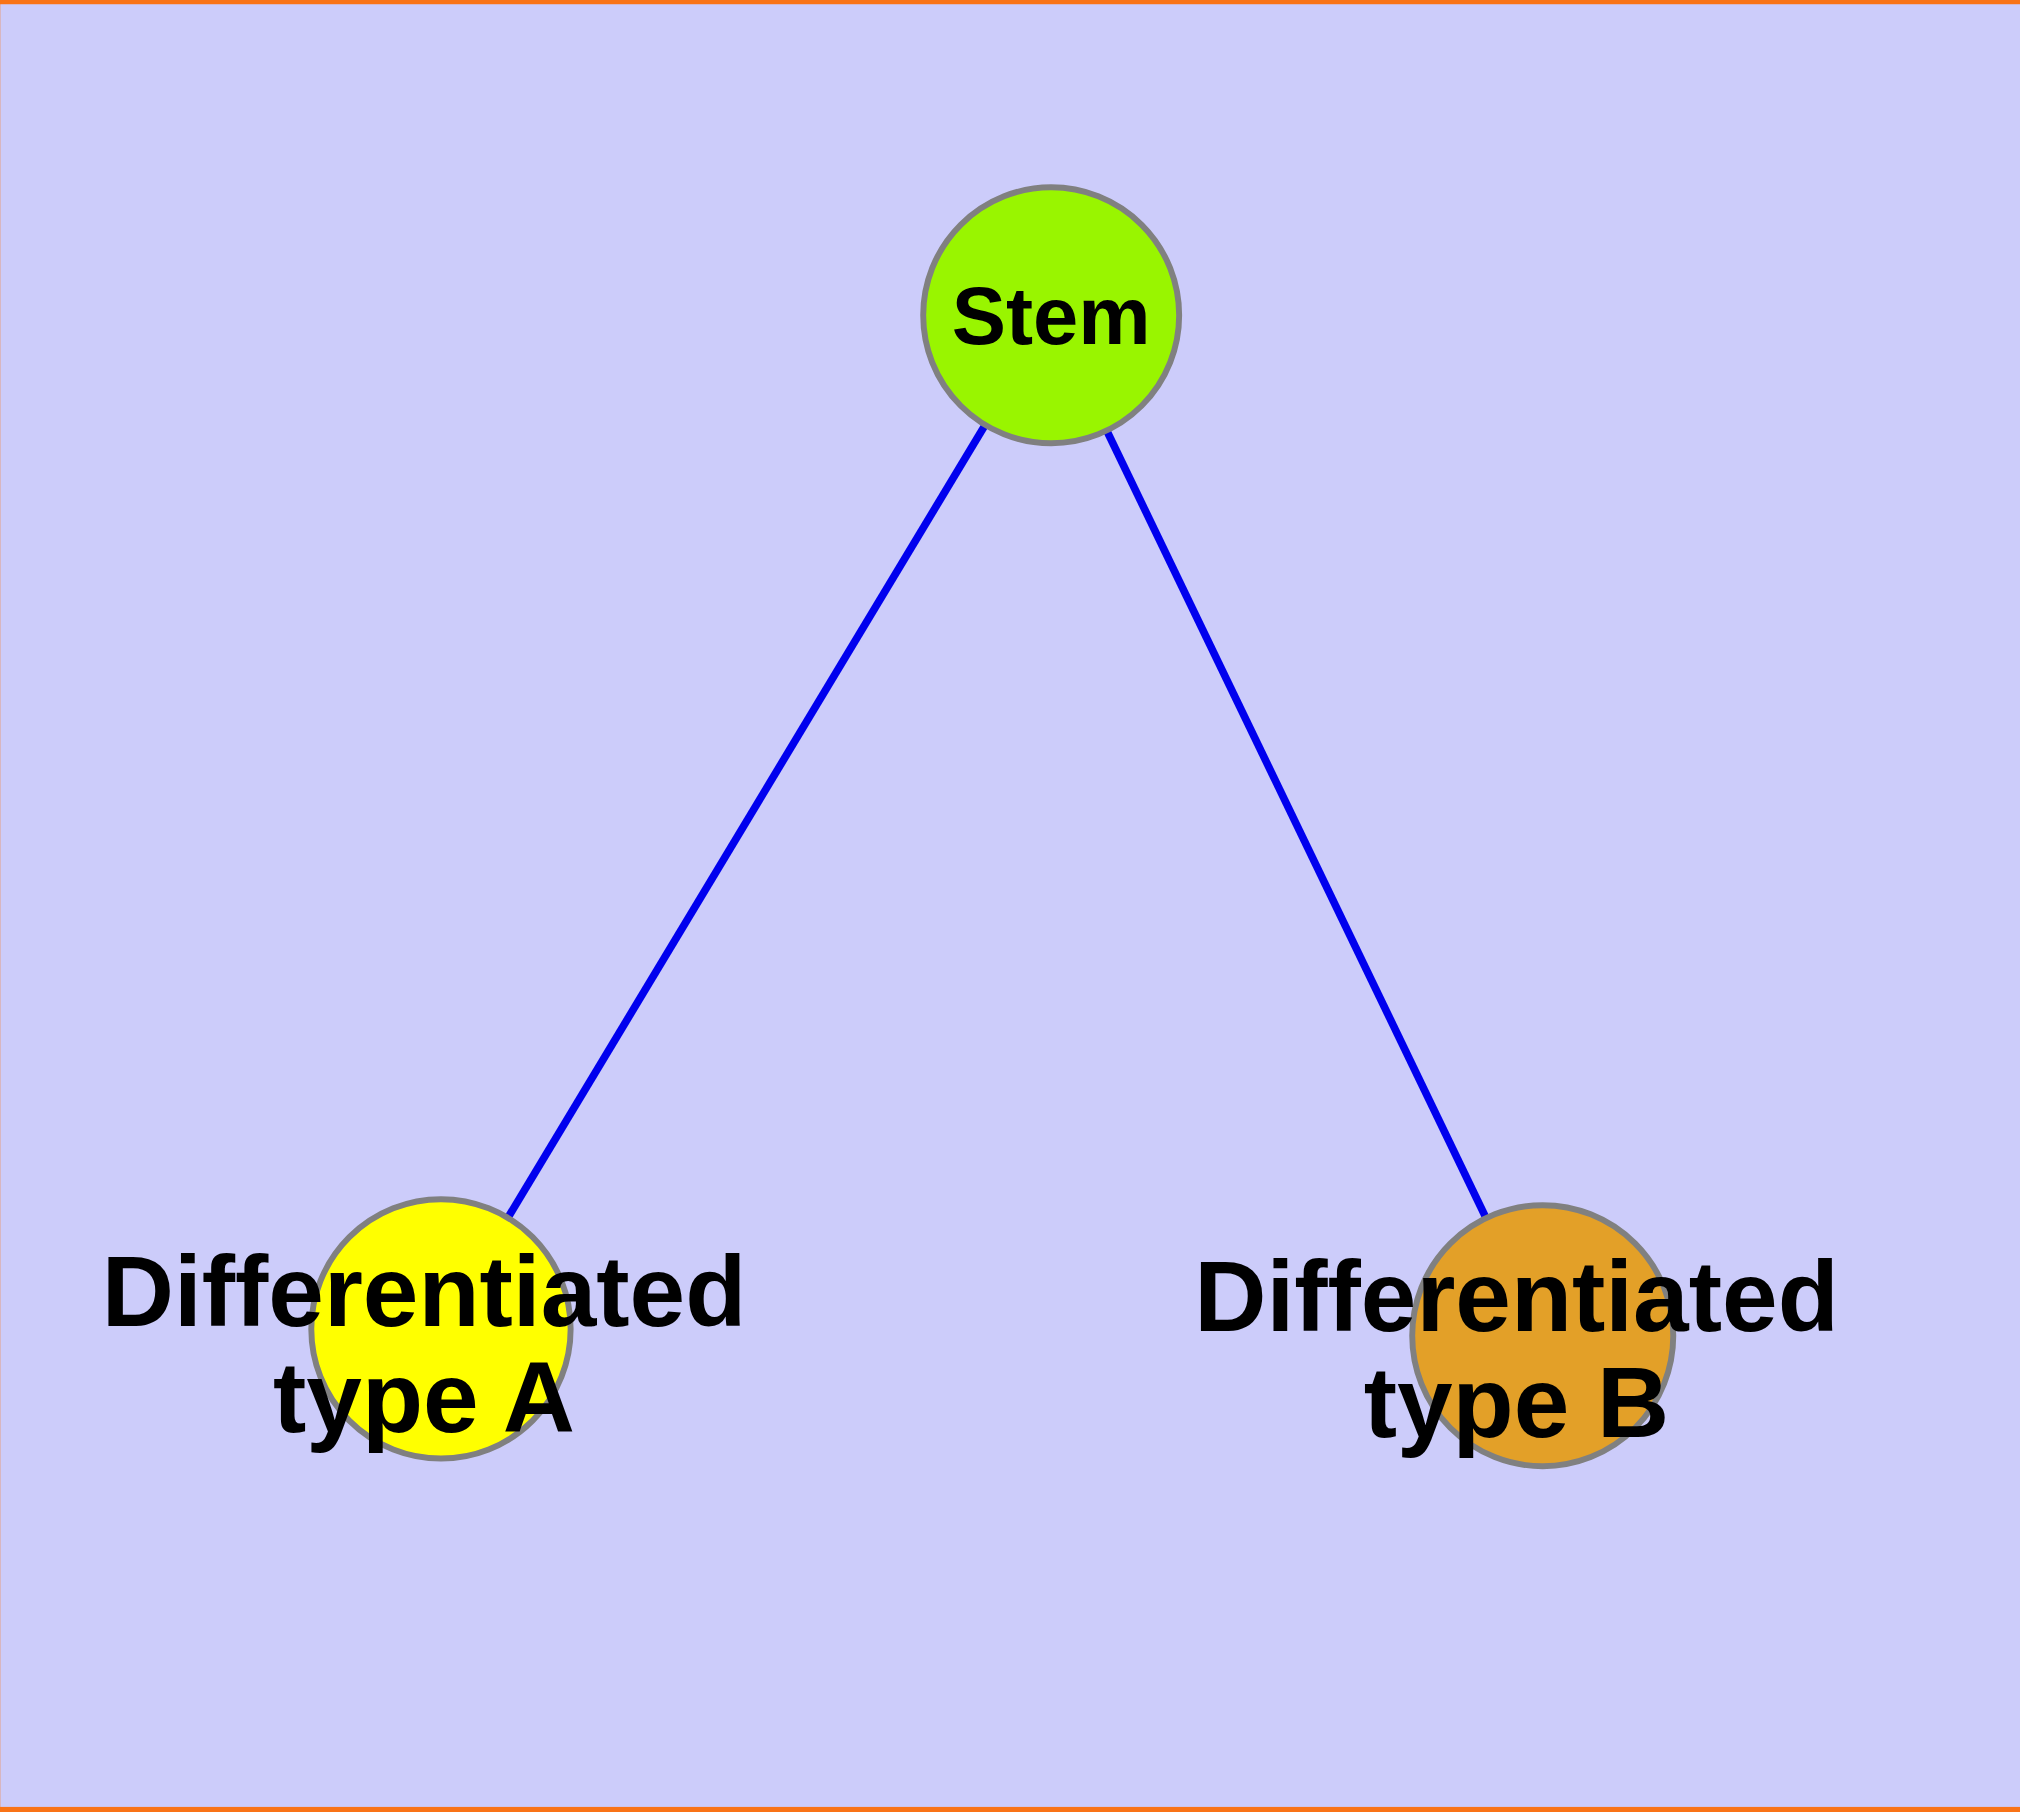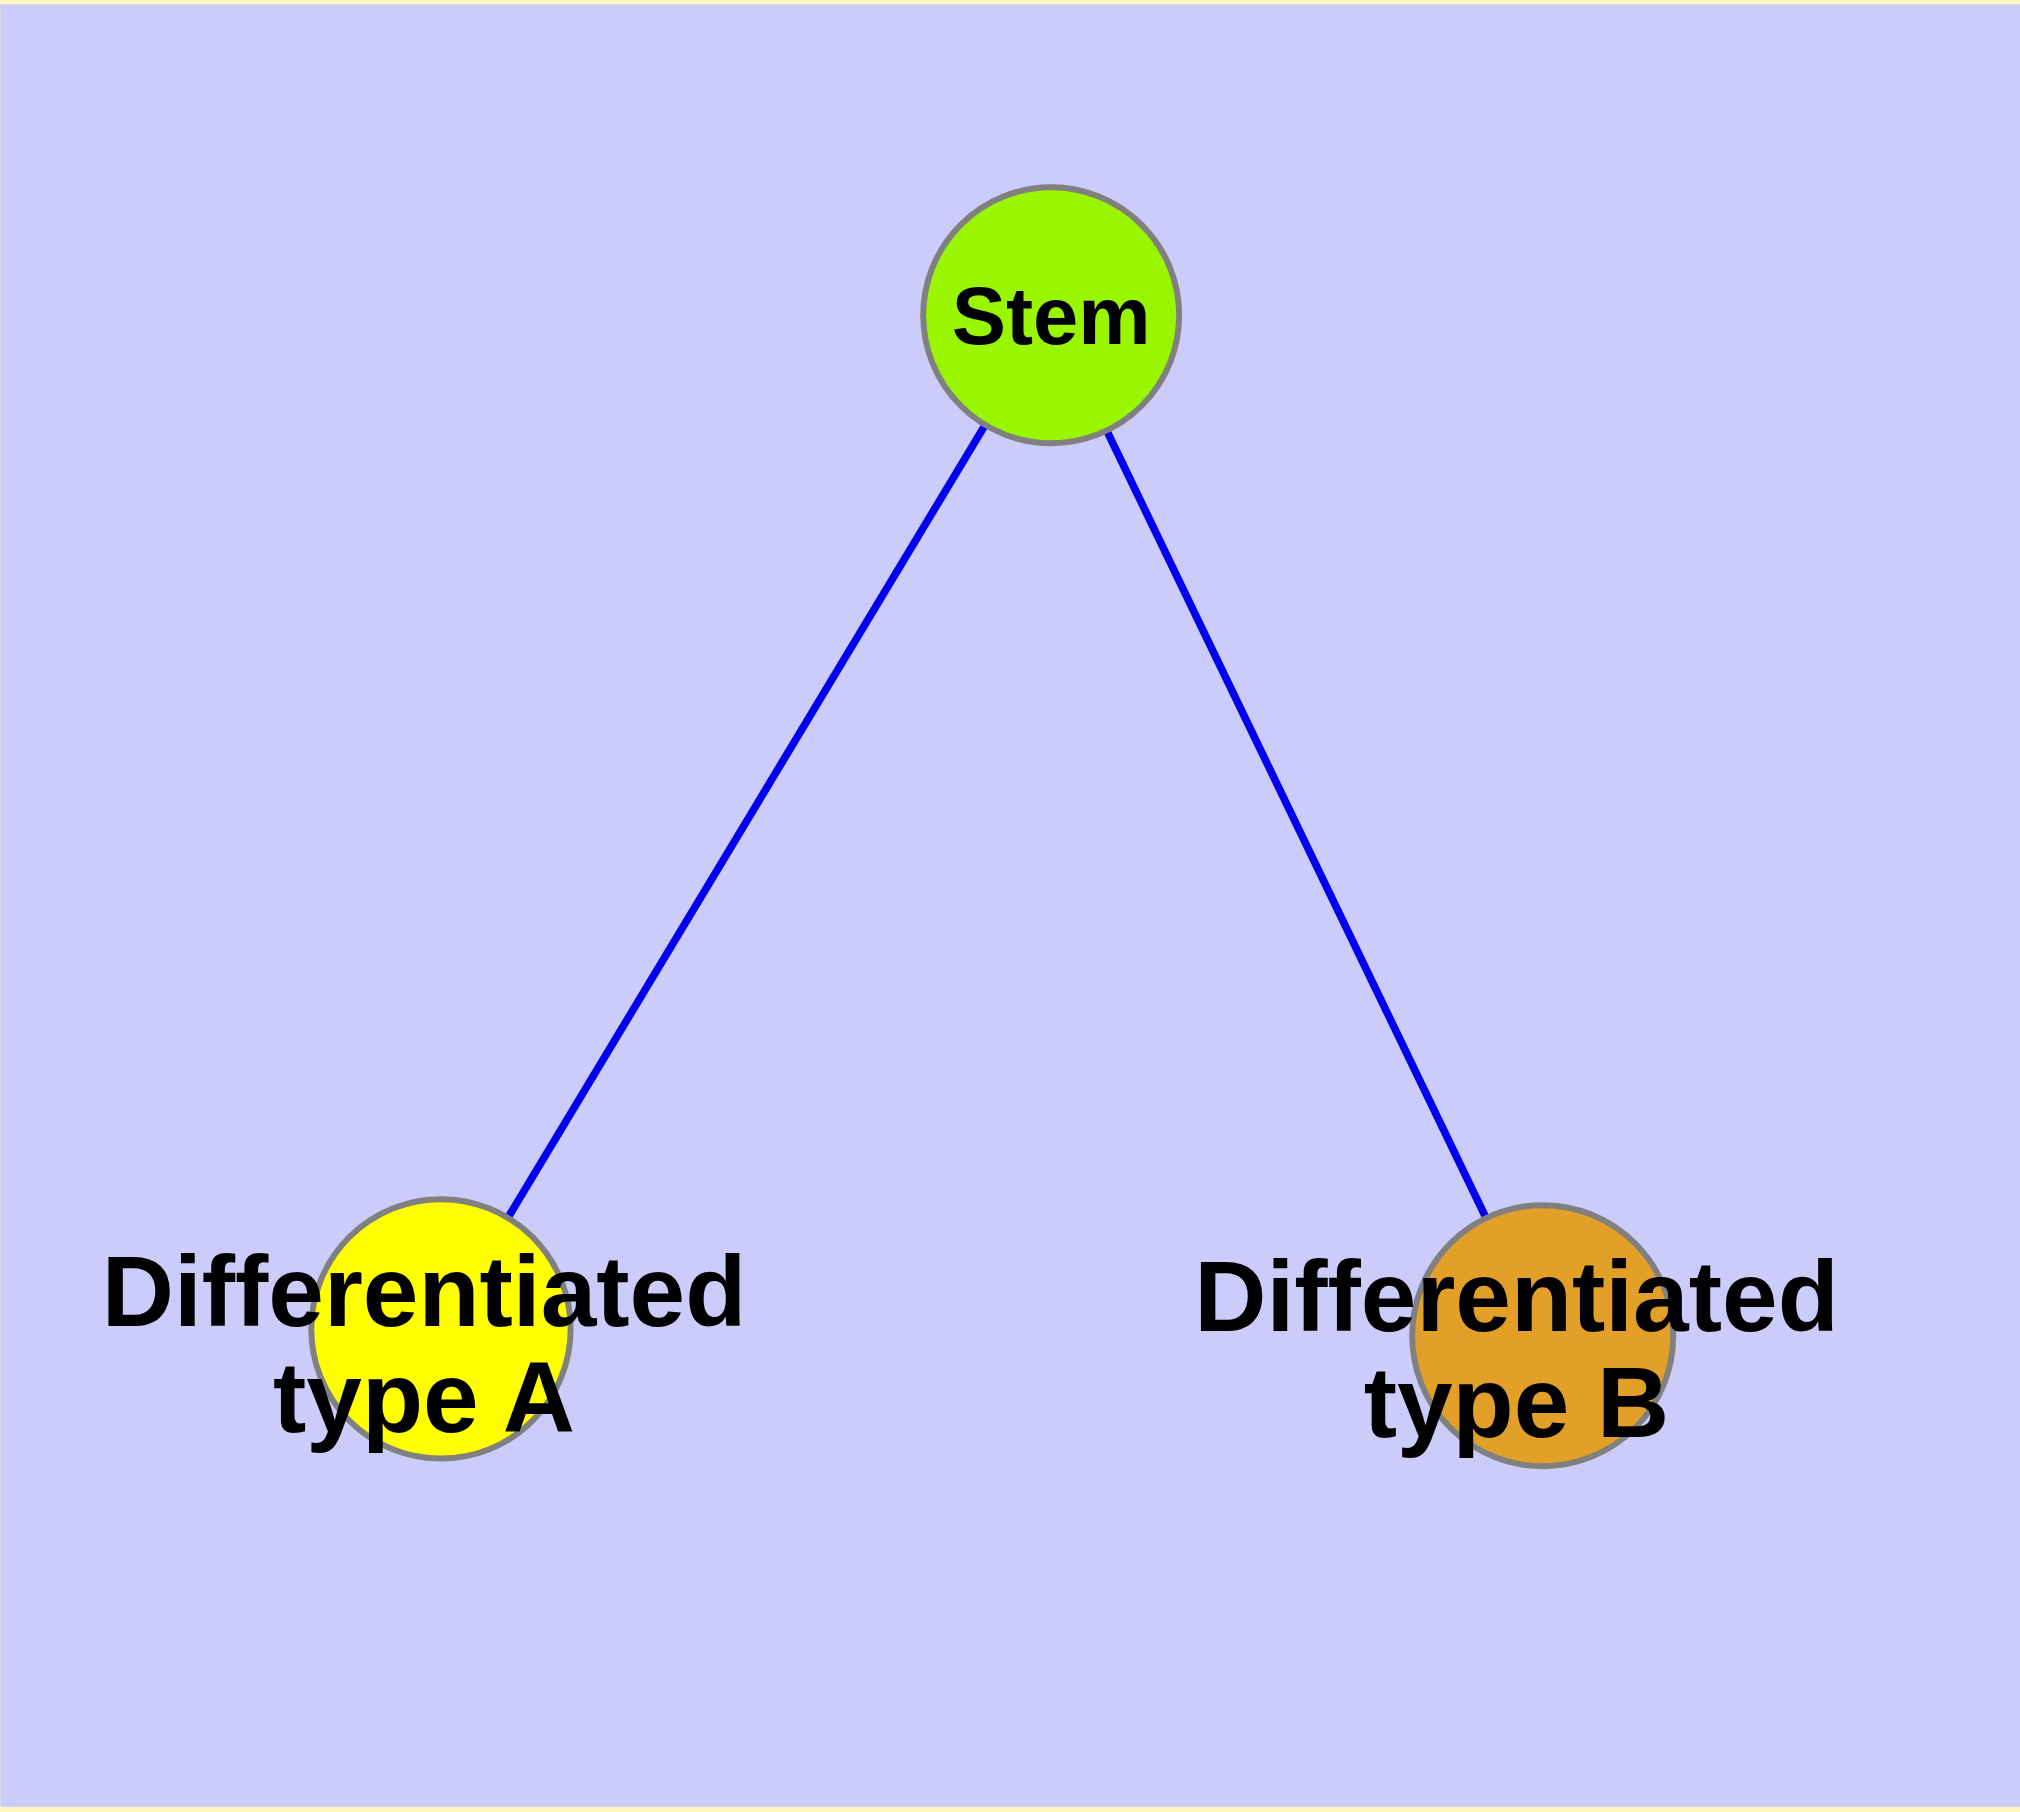--- a/index.html
+++ b/index.html
@@ -4,21 +4,21 @@
 <style>
   html, body {
     margin: 0;
     padding: 0;
     background: #ffffff;
   }
   #stage {
     position: relative;
     width: 2021px;
     height: 1812px;
-    background: #fef9c3;
+    background: #f97316;
     overflow: hidden;
     font-family: "Liberation Sans", sans-serif;
   }
   #graph-canvas {
     position: absolute;
     left: 0;
     top: 0;
     width: 2021px;
     height: 1812px;
     display: block;

